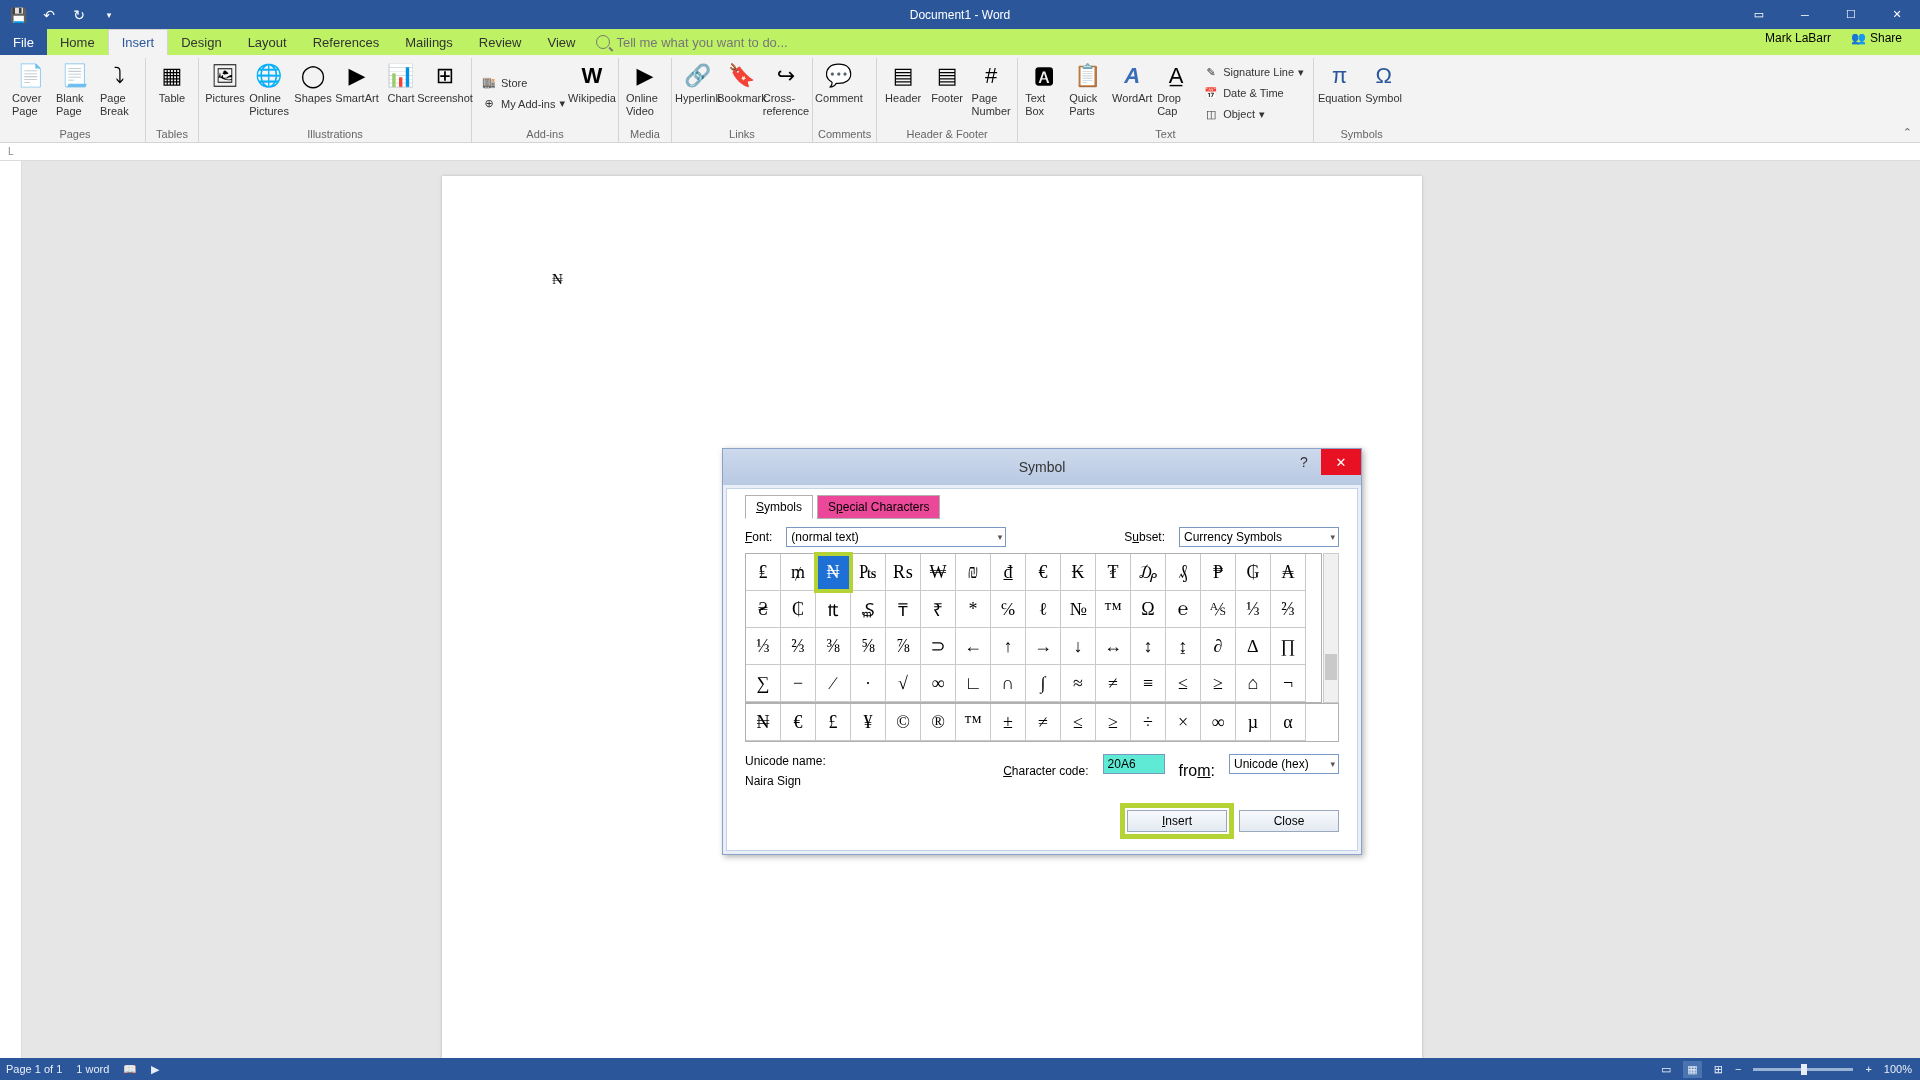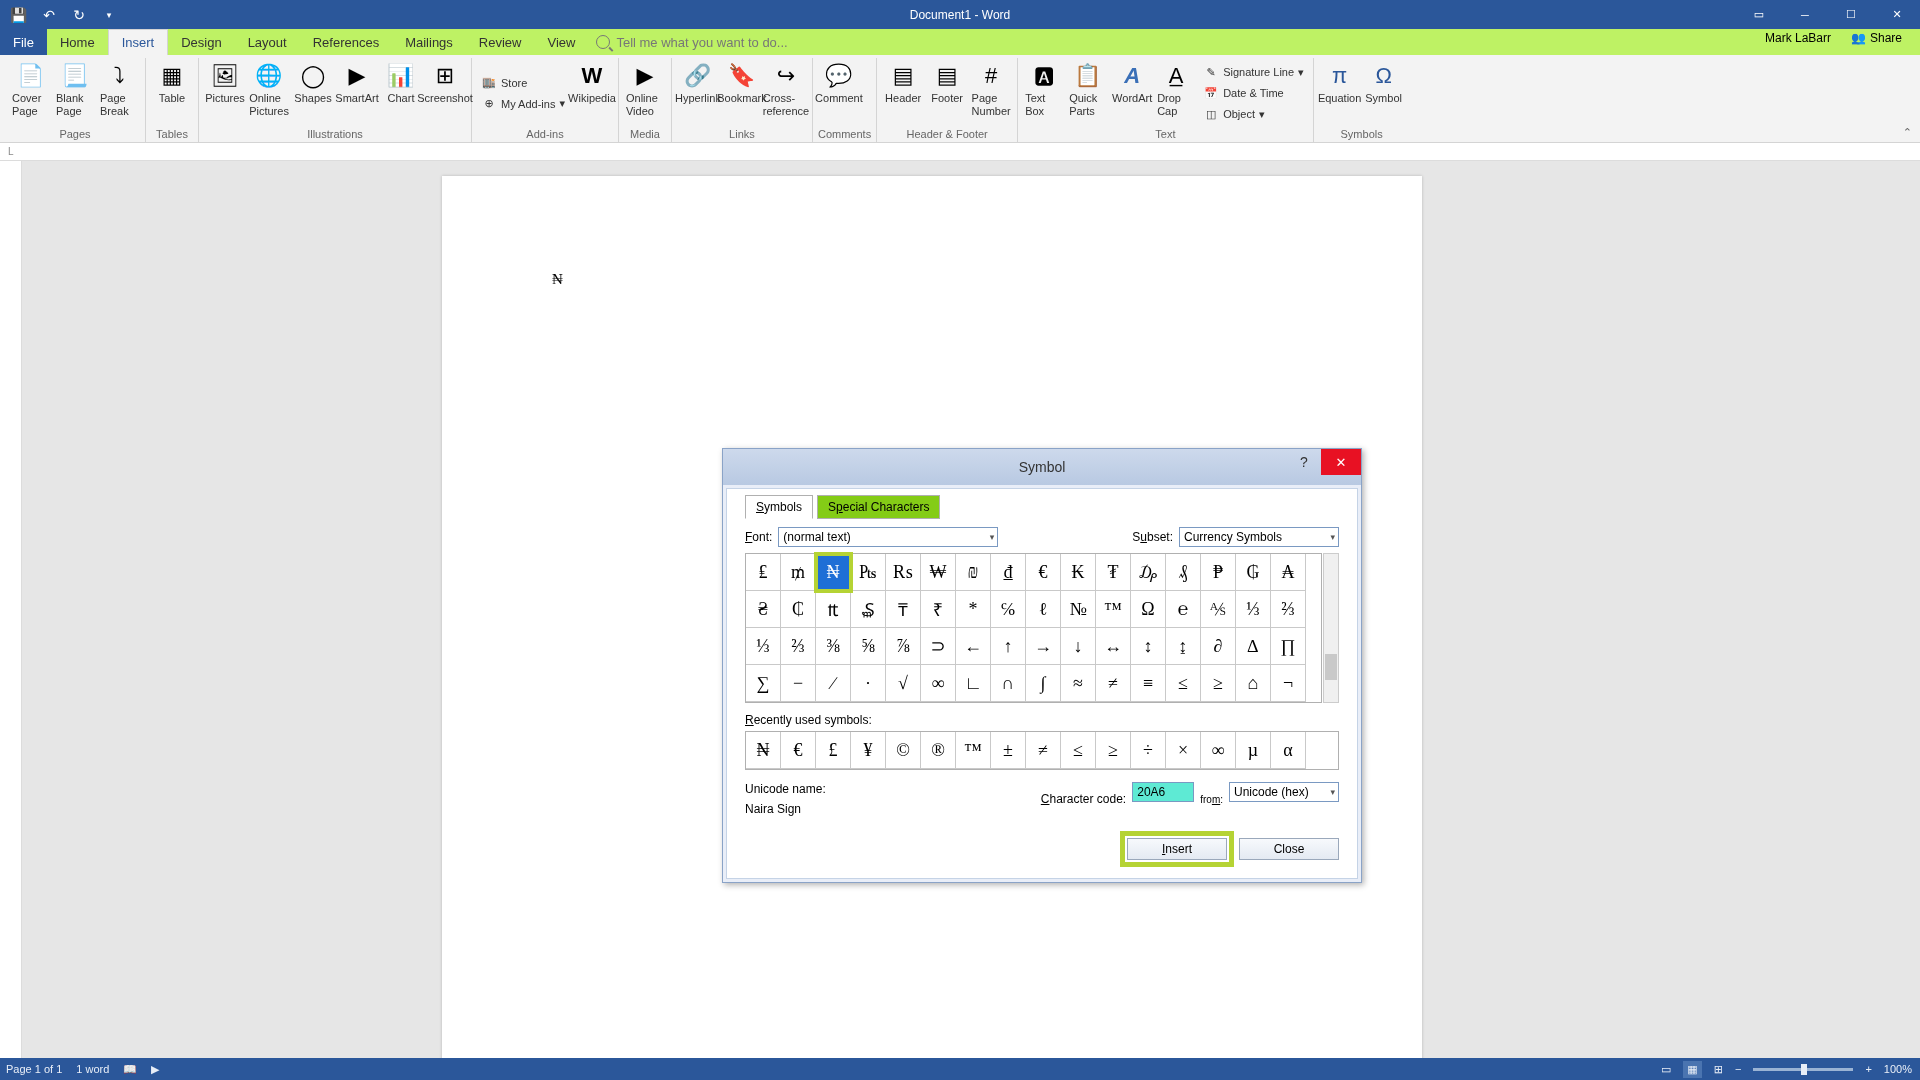--- a/index.html
+++ b/index.html
@@ -46,23 +46,23 @@
 .status-left { display: flex; gap: 14px; }
 .status-right { position: absolute; right: 8px; display: flex; align-items: center; gap: 12px; }
 
 
 .dialog { position: absolute; left: 700px; top: 287px; width: 640px; background: #e9eef8; border: 1px solid #8aa3c7; box-shadow: 2px 2px 6px rgba(0,0,0,0.3); }
 .dlg-title { height: 36px; background: linear-gradient(#cdd9ec,#b8c9e2); display: flex; align-items: center; justify-content: center; position: relative; font-size: 14px; color: #333; }
 .dlg-close { position: absolute; right: 0; top: 0; width: 40px; height: 26px; background: #e81123; color: #fff; display: flex; align-items: center; justify-content: center; font-size: 13px; }
 .dlg-help { position: absolute; right: 42px; top: 0; width: 30px; height: 26px; display: flex; align-items: center; justify-content: center; font-size: 14px; color: #333; }
 .dlg-body { padding: 6px 18px 18px; background: #fff; margin: 3px; border: 1px solid #c5d3e6; position: relative; }
 .tabs { display: flex; gap: 4px; margin-bottom: 8px; }
-.tabs .t { padding: 4px 10px; font-size: 12px; border: 1px solid #b0b0b0; background: #84cc16; cursor: pointer; }
+.tabs .t { padding: 4px 10px; font-size: 12px; border: 1px solid #b0b0b0; background: #ec4899; cursor: pointer; }
 .tabs .t.act { background: #fff; border-bottom: 1px solid #fff; position: relative; z-index: 1; }
-.form-row { display: flex; align-items: center; font-size: 12px; margin: 6px 0; gap: 6px; }
+.form-row { display: flex; align-items: center; font-size: 12px; margin: 6px 0; gap: 14px; }
 .combo { border: 1px solid #7a99c2; height: 20px; background: #fff; display: flex; align-items: center; padding: 0 4px; font-size: 12px; position: relative; }
 .combo::after { content: '▾'; position: absolute; right: 3px; font-size: 9px; color: #555; }
 .grid { border: 1px solid #b0b0b0; display: grid; grid-template-columns: repeat(16, 35px); grid-auto-rows: 37px; position: relative; }
 .cell { border-right: 1px solid #c9c9c9; border-bottom: 1px solid #c9c9c9; display: flex; align-items: center; justify-content: center; font-size: 18px; font-family: "Times New Roman", serif; cursor: pointer; background:#fff; }
 .cell.selected { background: #1e6fd6; color: #fff; }
 .cell.hl-border { outline: 4px solid #b5d334; outline-offset: -2px; z-index: 2; }
 .scrollbar-v { position: absolute; right: -17px; top:0; width: 16px; height: 100%; background: #f0f0f0; border: 1px solid #ccc; }
 .scrollbar-v .thumb { position: absolute; left:1px; right:1px; top: 100px; height: 26px; background: #c9c9c9; }
 .recent-lbl { font-size: 12px; margin: 10px 0 4px; }
 .recent-grid { display: grid; grid-template-columns: repeat(16, 35px); border: 1px solid #b0b0b0; }
@@ -386,21 +386,20 @@
               <div class="cell">≤</div>
               <div class="cell">≥</div>
               <div class="cell">⌂</div>
               <div class="cell">¬</div>
             </div>
           <div class="scrollbar-v">
               <div class="thumb"></div>
             </div>
         </div>
 
-        <div class="recent-lbl"><span class="underline-accel">R</span>ecently used symbols:</div>
         <div class="recent-grid" id="recentgrid">
             <div class="cell" style="height: 37px;">₦</div>
             <div class="cell" style="height: 37px;">€</div>
             <div class="cell" style="height: 37px;">£</div>
             <div class="cell" style="height: 37px;">¥</div>
             <div class="cell" style="height: 37px;">©</div>
             <div class="cell" style="height: 37px;">®</div>
             <div class="cell" style="height: 37px;">™</div>
             <div class="cell" style="height: 37px;">±</div>
             <div class="cell" style="height: 37px;">≠</div>
@@ -415,21 +414,21 @@
 
         <div class="form-row" style="margin-top:12px; align-items:flex-start;">
           <div style="flex:1;">
             <div style="font-size:12px;">Unicode name:</div>
             <div style="font-size:12px;margin-top:6px;">Naira Sign</div>
           </div>
           <span style="font-size:12px;align-self:center;"><span class="underline-accel">C</span>haracter code:</span>
           <div class="textbox" style="width:62px;">
               <span>20A6</span>
             </div>
-          <span style="font-size:10px;align-self:center;">fro<span class="underline-accel">m</span>:</span>
+          <span style="font-size:16px;align-self:center;">fro<span class="underline-accel">m</span>:</span>
           <div class="combo" style="width:110px;">
               <span>Unicode (hex)</span>
             </div>
         </div>
 
 
         <div class="dlg-footer">
           <div class="btn insert-hl"><span class="underline-accel">I</span>nsert</div>
           <div class="btn">Close</div>
         </div>

